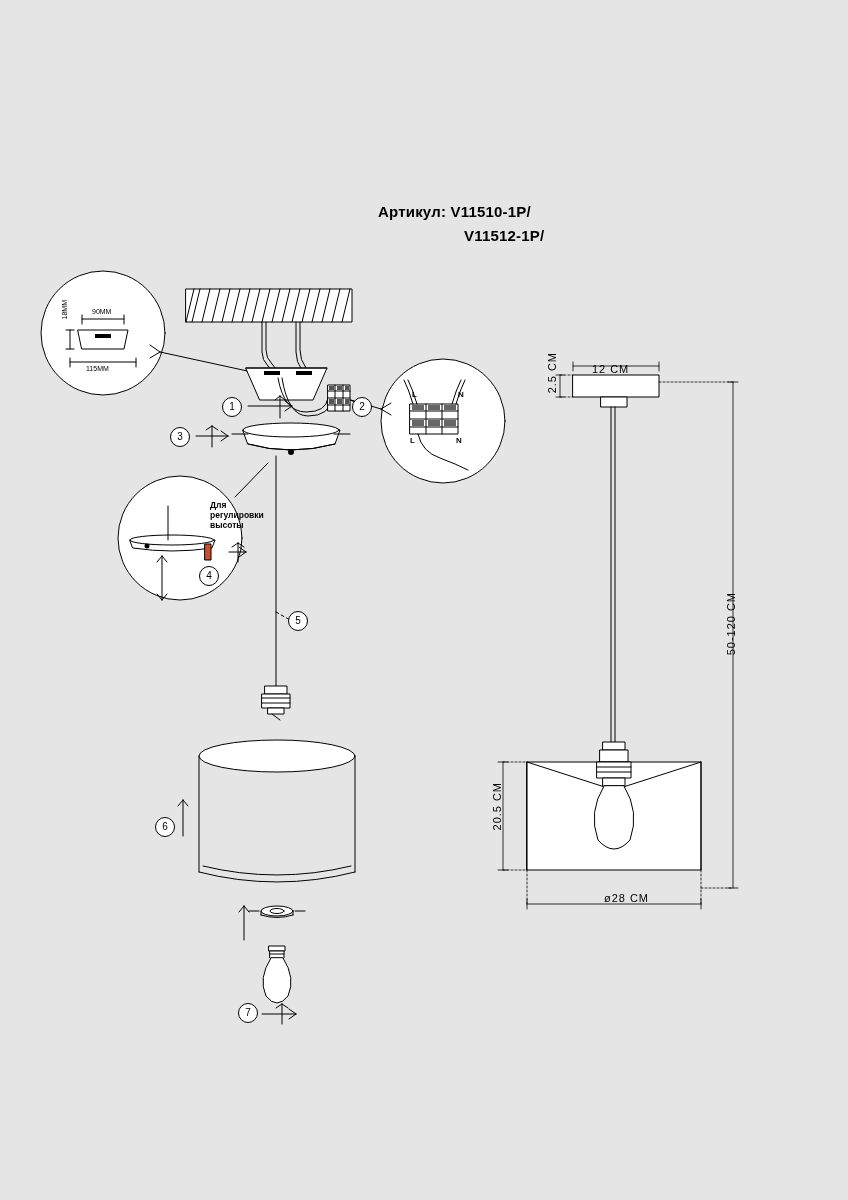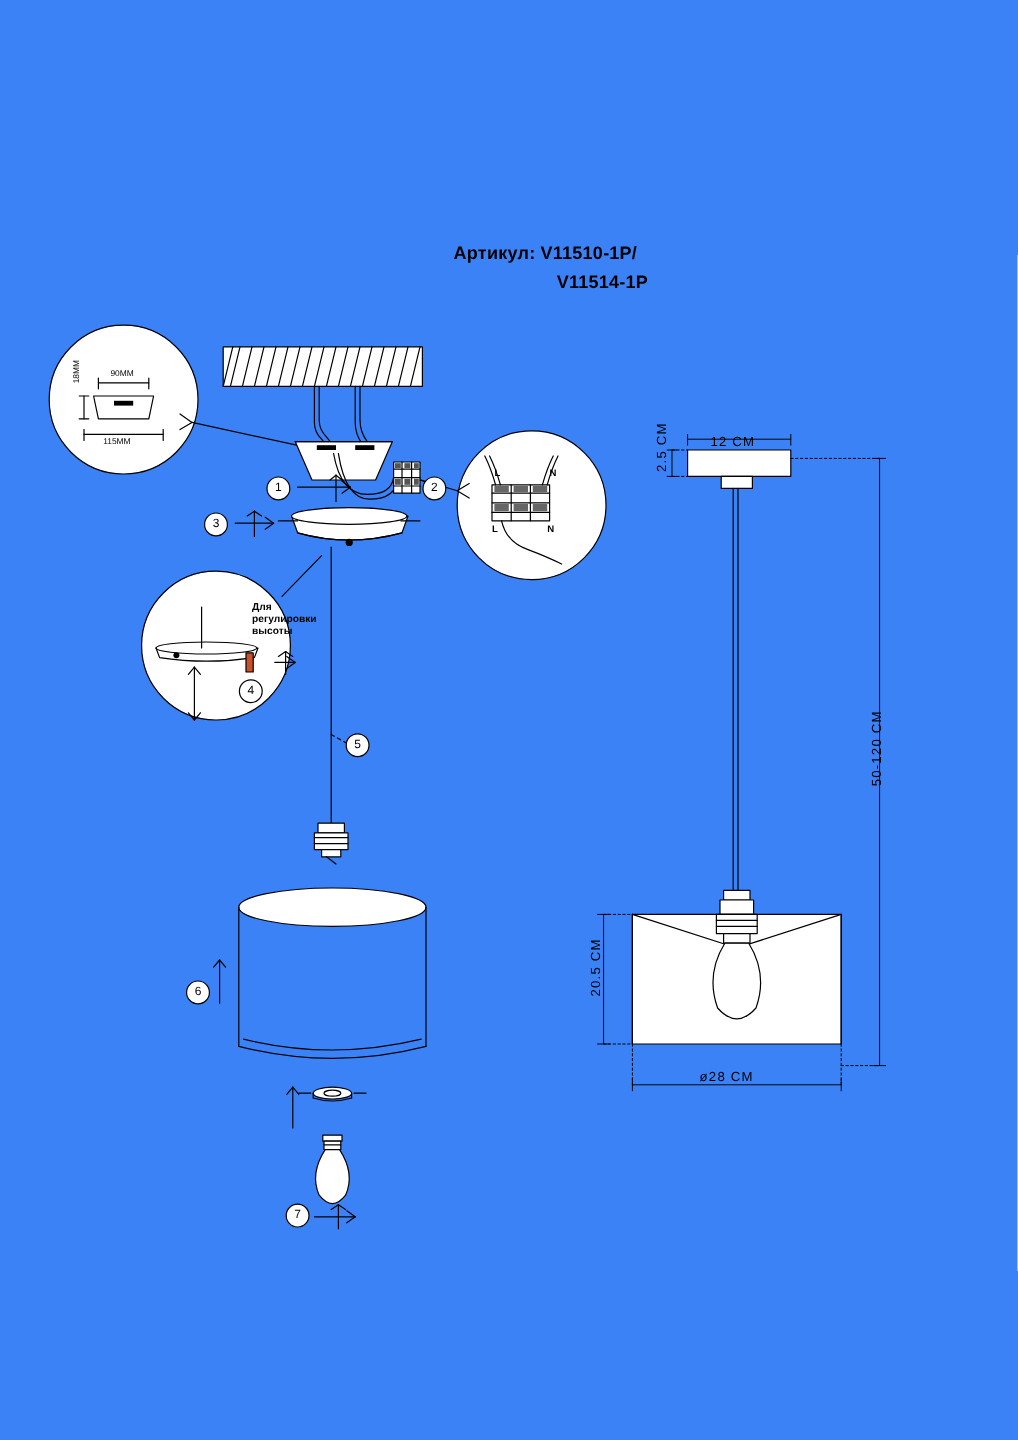--- a/index.html
+++ b/index.html
@@ -9,21 +9,21 @@
   }
   body {
     font-family: "Liberation Sans", sans-serif;
     color: #000000;
   }
   #page {
     position: relative;
     width: 848px;
     height: 1200px;
     overflow: hidden;
-    background: #3b82f6;
+    background: #e5e5e5;
   }
   .abs { position: absolute; }
 
   
   #title-block {
     left: 378px;
     top: 200px;
     width: 300px;
     font-weight: bold;
     font-size: 15px;
@@ -91,21 +91,21 @@
 </head>
 <body>
 
 <div id="page">
 
   <div id="title-block" class="abs">
     <div class="line1">
       <span>Артикул:</span>
       <span>V11510-1P/</span>
     </div>
-    <div class="line3">V11514-1P</div>
+    <div class="line2">V11512-1P/</div>
   </div>
 
   <svg id="art" viewBox="0 0 848 1200">
     <g fill="none" stroke="#000" stroke-width="1" stroke-linecap="round" stroke-linejoin="round">
 
       <g>
         <rect x="186" y="289" width="166" height="33" fill="#fff"></rect>
         <line x1="192" y1="322" x2="200" y2="289"></line>
         <line x1="202" y1="322" x2="210" y2="289"></line>
         <line x1="212" y1="322" x2="220" y2="289"></line>
@@ -401,15 +401,15 @@
   <div class="stepnum" style="left:170px; top:427px;">3</div>
   <div class="stepnum" style="left:199px; top:566px;">4</div>
   <div class="stepnum" style="left:288px; top:611px;">5</div>
   <div class="stepnum" style="left:155px; top:817px;">6</div>
   <div class="stepnum" style="left:238px; top:1003px;">7</div>
 
   <div class="dim-v" style="left:546px; top:352px;">2.5 СМ</div>
   <div class="dim-h" style="left:592px; top:363px;">12 СМ</div>
   <div class="dim-v" style="left:725px; top:592px;">50-120 СМ</div>
   <div class="dim-v" style="left:491px; top:782px;">20.5 СМ</div>
-  <div class="dim-h" style="left:583px; top:892px;text-align:center;">ø28 СМ</div>
+  <div class="dim-h" style="left:604px; top:892px;text-align:center;">ø28 СМ</div>
 
 </div>
 
 </body></html>

